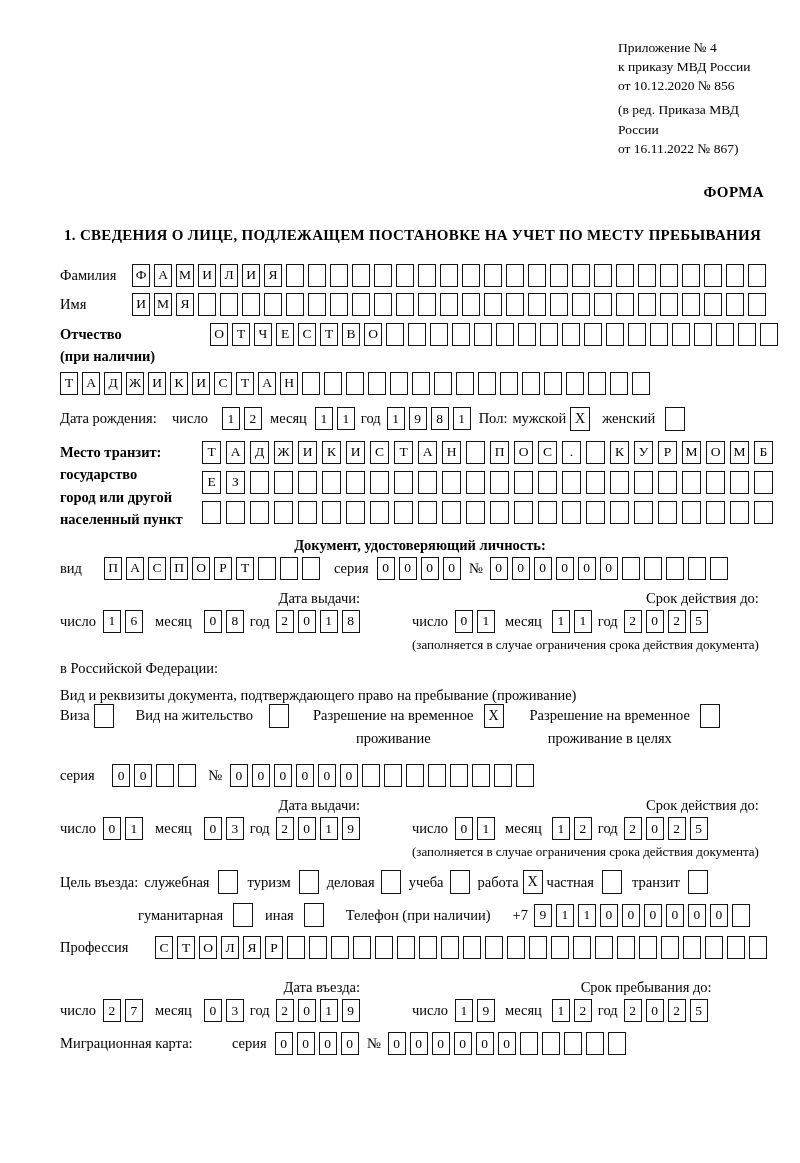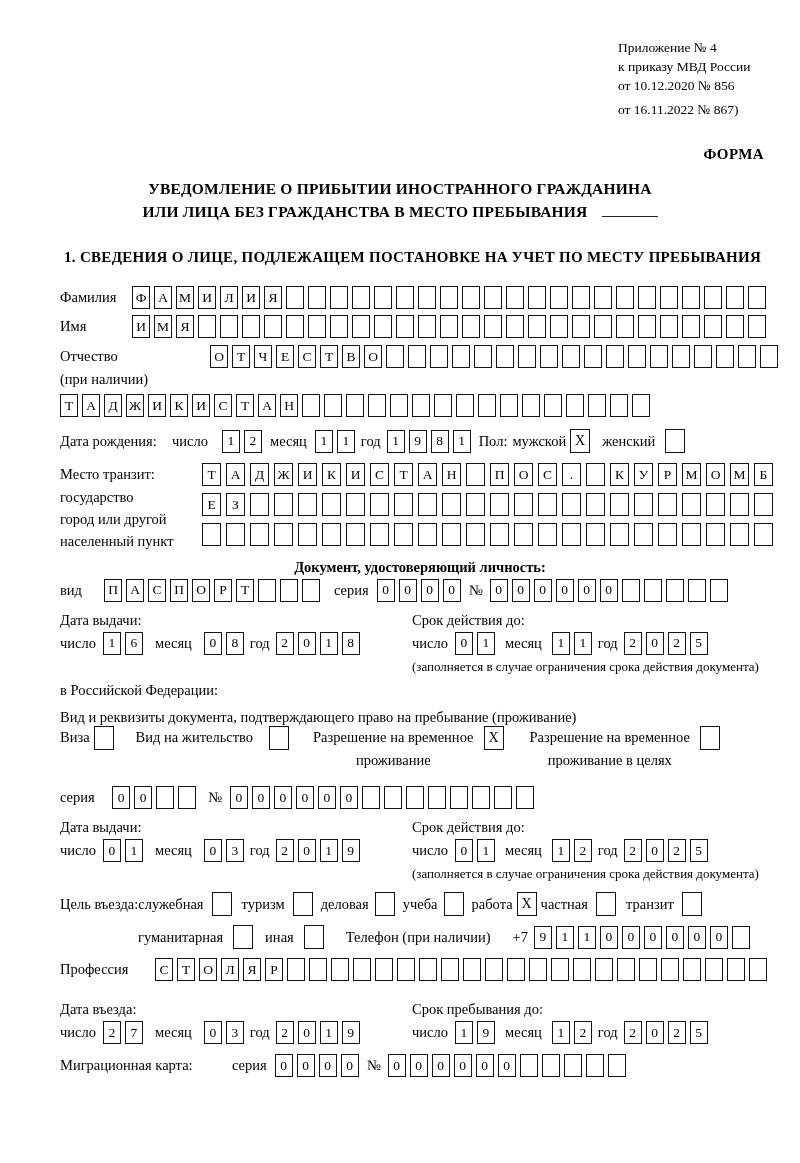--- a/index.html
+++ b/index.html
@@ -12,51 +12,45 @@
   .blank-line{display:inline-block;width:56px;border-bottom:1.6px solid #222;margin-left:10px;vertical-align:baseline;}
   .sec1{margin:26px 20px 0 64px;font-weight:bold;font-size:15px;letter-spacing:.3px;}
   .content{margin:0 20px 0 60px;font-size:14.5px;}
   .row{display:flex;align-items:center;}
   .rowtop{display:flex;align-items:flex-start;}
   .boxes{display:flex;flex:none;}
   .cell{box-sizing:border-box;flex:none;width:18px;height:23px;border:1.6px solid #141414;margin-right:4px;display:inline-flex;align-items:center;justify-content:center;font-size:13.5px;background:#fff;}
   .cells-wide .cell{width:19px;margin-right:5px;}
   .chk{box-sizing:border-box;flex:none;width:20px;height:24px;border:1.6px solid #141414;display:inline-flex;align-items:center;justify-content:center;font-size:14px;background:#fff;}
   .lbl{flex:none;}
-  .lbl2{flex:none;line-height:1.55;}
+  .lbl2{flex:none;line-height:1.55;font-weight:bold;}
   .dates{display:flex;align-items:flex-start;margin-top:10px;}
   .dgroup{flex:none;}
-  .dtitle{text-align:left;font-size:14.5px;margin-bottom:3px;}
+  .dtitle{text-align:right;font-size:14.5px;margin-bottom:3px;}
   .dnote{font-size:13px;margin-top:4px;text-align:center;}
   .sub{flex:none;}
   .mb{margin-bottom:7px;}
 </style>
 </head>
 <body>
 
 <div class="page">
 
   <div class="hdr">
     <div>Приложение № 4</div>
     <div>к приказу МВД России</div>
     <div>от 10.12.2020 № 856</div>
     <div class="hdr2">
+      <div>(в ред. Приказа МВД России</div>
       <div>от 16.11.2022 № 867)</div>
     </div>
   </div>
 
   <div class="forma">ФОРМА</div>
 
-  <div class="title">
-    <div>УВЕДОМЛЕНИЕ О ПРИБЫТИИ ИНОСТРАННОГО ГРАЖДАНИНА</div>
-    <div>
-      <span>ИЛИ ЛИЦА БЕЗ ГРАЖДАНСТВА В МЕСТО ПРЕБЫВАНИЯ</span>
-      <span class="blank-line"></span>
-    </div>
-  </div>
 
   <div class="sec1">1. СВЕДЕНИЯ О ЛИЦЕ, ПОДЛЕЖАЩЕМ ПОСТАНОВКЕ НА УЧЕТ ПО МЕСТУ ПРЕБЫВАНИЯ</div>
 
   <div class="content">
 
     <div class="row" style="margin-top:20px">
       <span class="lbl" style="width:72px">Фамилия</span>
       <span class="boxes">
           <span class="cell">Ф</span>
           <span class="cell">А</span>
@@ -490,21 +484,21 @@
               <span class="cell">0</span>
               <span class="cell">2</span>
               <span class="cell">5</span>
             </span>
         </div>
         <div class="dnote">(заполняется в случае ограничения срока действия документа)</div>
       </div>
     </div>
 
     <div class="row" style="margin-top:10px">
-      <span class="lbl" style="">Цель въезда:</span>
+      <span class="lbl" style="margin-right:6px">Цель въезда:</span>
       <span class="sub" style="margin-right:8px">служебная</span>
       <span class="chk"></span>
       <span class="sub" style="margin:0 8px 0 10px">туризм</span>
       <span class="chk"></span>
       <span class="sub" style="margin:0 6px 0 8px">деловая</span>
       <span class="chk"></span>
       <span class="sub" style="margin:0 6px 0 8px">учеба</span>
       <span class="chk"></span>
       <span class="sub" style="margin:0 4px 0 8px">работа</span>
       <span class="chk">X</span>

